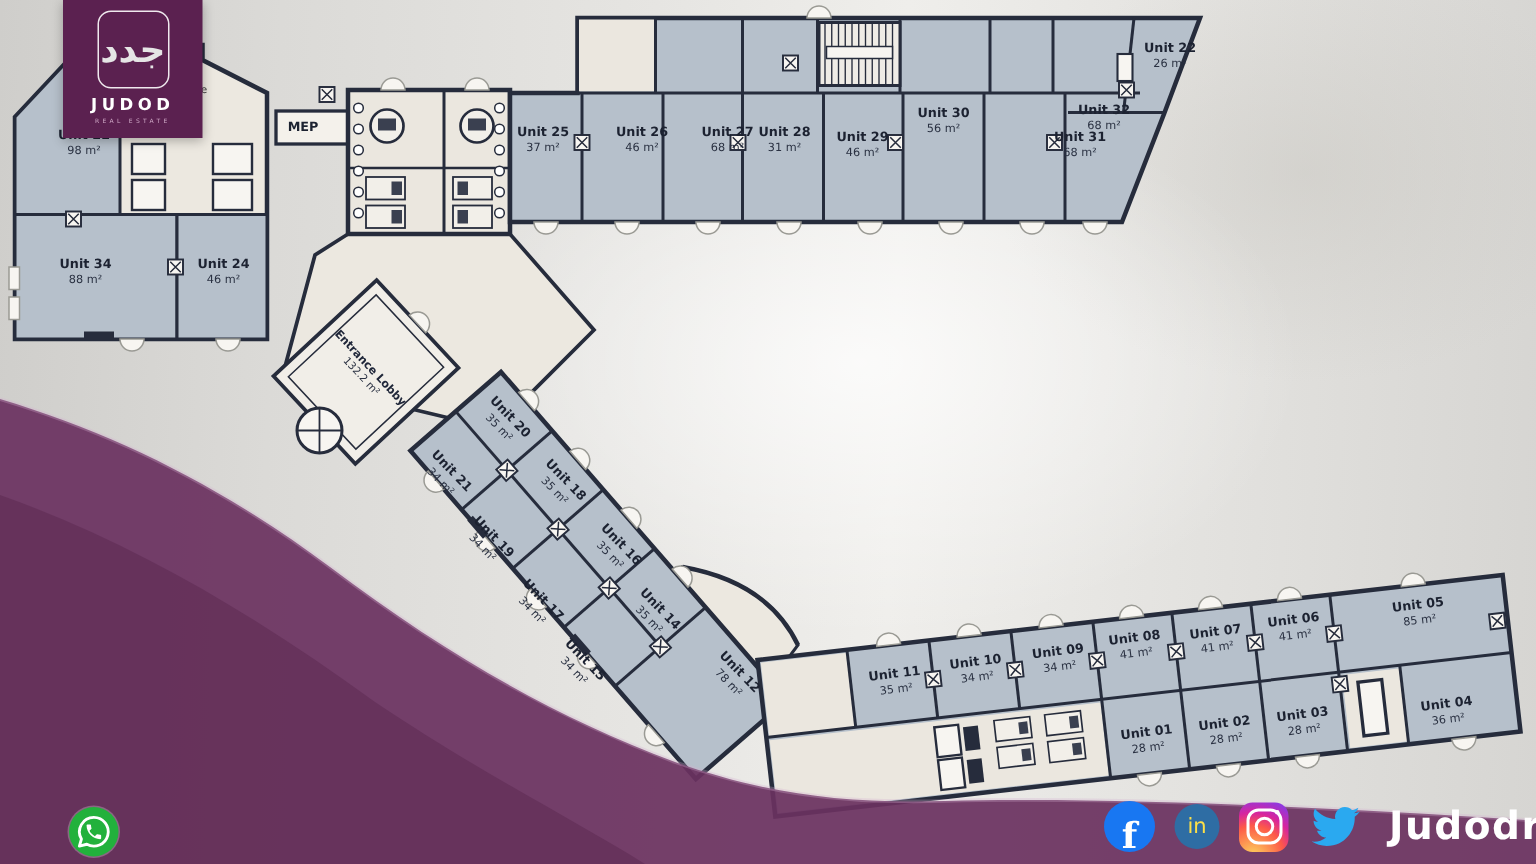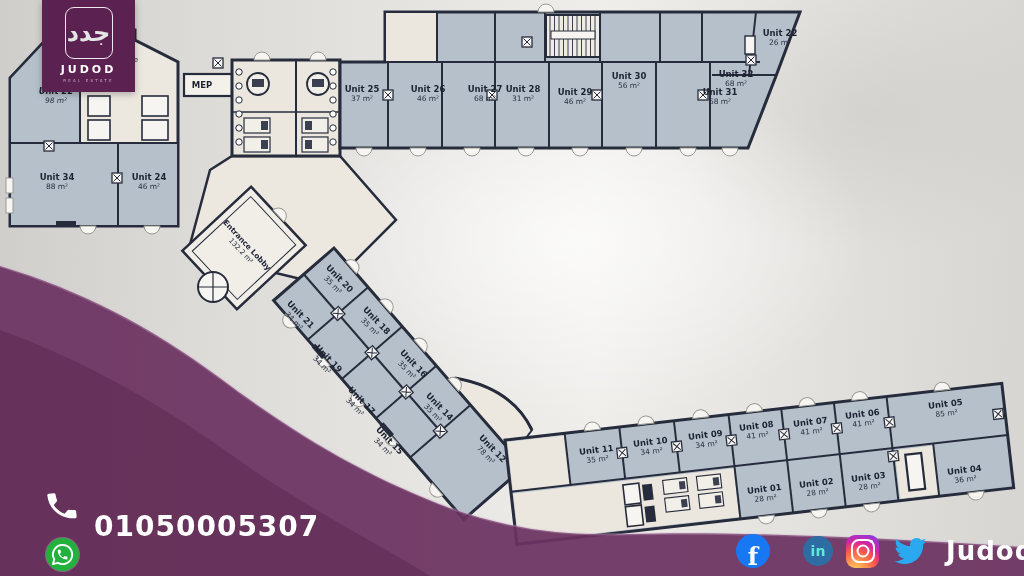--- a/index.html
+++ b/index.html
@@ -35,22 +35,22 @@
   .phone-ico{width:36px;height:36px;transform:rotate(-6deg);}
   .phone-num{color:#fff;font-weight:bold;font-size:28px;letter-spacing:1px;margin-left:14px;margin-top:22px;}
   .wa{position:absolute;left:46px;top:538px;width:33px;height:33px;border-radius:50%;background:#22b13c;z-index:5;
     display:flex;align-items:center;justify-content:center;box-shadow:0 0 0 1px rgba(255,255,255,.25);}
   .wa svg{width:27px;height:27px;}
   
   .social{position:absolute;left:736px;top:534px;z-index:5;display:flex;align-items:center;gap:13px;}
   .ico-fb{width:34px;height:34px;border-radius:50%;background:#1877f2;color:#fff;display:flex;align-items:flex-end;
     justify-content:center;font-weight:bold;font-size:24px;font-family:"DejaVu Serif",serif;overflow:hidden;}
   .ico-fb span{transform:translateY(3px);}
-  .ico-li{width:30px;height:30px;border-radius:50%;background:#2e6da4;color:#5eead4;display:flex;align-items:center;
-    justify-content:center;font-weight:bold;font-size:14px;margin-left:20px;}
+  .ico-li{width:30px;height:30px;border-radius:50%;background:#2e6da4;color:#fde047;display:flex;align-items:center;
+    justify-content:center;font-weight:normal;font-size:14px;}
   .ico-ig{position:relative;width:33px;height:33px;border-radius:9px;
     background:radial-gradient(circle at 28% 110%,#fdd85c,#fd5949 48%,#d6249f 68%,#7a3ff2 98%);}
   .ico-ig .frame{position:absolute;inset:4.5px;border:2.4px solid #fff;border-radius:8px;}
   .ico-ig .lens{position:absolute;left:50%;top:50%;width:9px;height:9px;border:2.4px solid #fff;border-radius:50%;
     transform:translate(-50%,-50%);}
   .ico-ig .dot{position:absolute;right:6px;top:5.5px;width:3px;height:3px;background:#fff;border-radius:50%;}
   .ico-tw{width:37px;height:32px;}
   .handle{color:#fff;font-weight:bold;font-size:26px;letter-spacing:1px;margin-left:4px;}
 </style>
 </head>
@@ -267,21 +267,21 @@
     </g>
   </svg>
 
   <div id="labels">
     <div class="mep-label">MEP</div>
     <div class="partial-label">ce</div>
     <div class="lobby-label">
       <div class="u-name">Entrance Lobby</div>
       <div class="u-area">132.2 m²</div>
     </div>
-  <div class="unit-label" style="left: 56px; top: 96px; transform: translate(-50%, -50%) rotate(0deg); font-style: italic;">
+  <div class="unit-label" style="left: 56px; top: 96px; transform: translate(-50%, -50%) rotate(0deg);">
         <div class="u-name">Unit 22</div>
         <div class="u-area">98 m²</div>
       </div>
       <div class="unit-label" style="left: 57px; top: 182px; transform: translate(-50%, -50%) rotate(0deg);">
         <div class="u-name">Unit 34</div>
         <div class="u-area">88 m²</div>
       </div>
       <div class="unit-label" style="left: 149px; top: 182px; transform: translate(-50%, -50%) rotate(0deg);">
         <div class="u-name">Unit 24</div>
         <div class="u-area">46 m²</div>
@@ -409,26 +409,20 @@
     <path d="M0,266 C80,290 150,326 220,378 C300,438 370,478 450,508 C510,529 560,536 630,534 C740,531 880,538 1024,547" fill="none" stroke="rgba(213,176,207,0.3)" stroke-width="2.5"></path>
     <path d="M0,330 C90,362 170,410 250,468 C320,515 380,545 430,576 L0,576 Z" fill="#4f1f46" opacity="0.35"></path>
   </svg>
 
   <div class="logo">
     <div class="logo-mark">جدد</div>
     <div class="logo-name">JUDOD</div>
     <div class="logo-sub">REAL ESTATE</div>
   </div>
 
-  <div class="phone-wrap">
-    <svg class="phone-ico" viewBox="0 0 24 24">
-      <path fill="#fff" d="M6.62 10.79c1.44 2.83 3.76 5.14 6.59 6.59l2.2-2.2c.27-.27.67-.36 1.02-.24 1.12.37 2.33.57 3.57.57.55 0 1 .45 1 1V20c0 .55-.45 1-1 1-9.39 0-17-7.61-17-17 0-.55.45-1 1-1h3.5c.55 0 1 .45 1 1 0 1.25.2 2.45.57 3.57.11.35.03.74-.25 1.02l-2.2 2.2z"></path>
-    </svg>
-    <div class="phone-num">01050005307</div>
-  </div>
   <div class="wa">
     <svg viewBox="0 0 24 24">
       <path d="M12 3.5a8.5 8.5 0 0 0-7.3 12.8L3.5 20.5l4.4-1.1A8.5 8.5 0 1 0 12 3.5z" fill="none" stroke="#fff" stroke-width="1.7" stroke-linejoin="round"></path>
       <path fill="#fff" transform="translate(6.3,6.3) scale(0.48)" d="M6.62 10.79c1.44 2.83 3.76 5.14 6.59 6.59l2.2-2.2c.27-.27.67-.36 1.02-.24 1.12.37 2.33.57 3.57.57.55 0 1 .45 1 1V20c0 .55-.45 1-1 1-9.39 0-17-7.61-17-17 0-.55.45-1 1-1h3.5c.55 0 1 .45 1 1 0 1.25.2 2.45.57 3.57.11.35.03.74-.25 1.02l-2.2 2.2z"></path>
     </svg>
   </div>
 
   <div class="social">
     <div class="ico-fb">
         <span>f</span>

